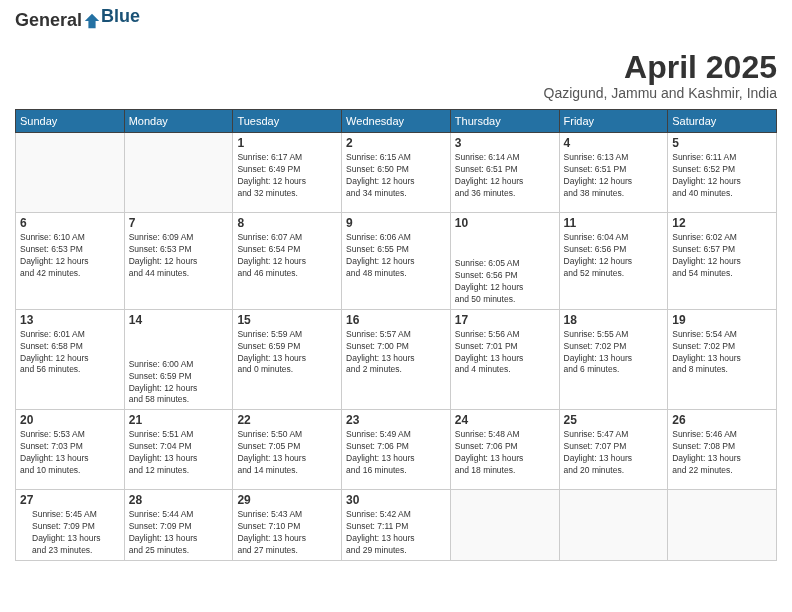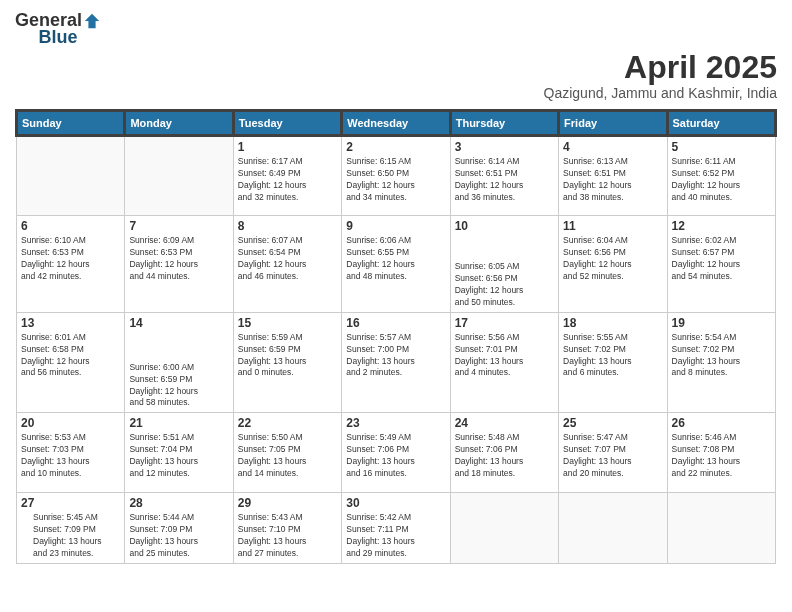--- a/index.html
+++ b/index.html
@@ -16,22 +16,22 @@
       padding: 10px 15px;
     }
     .header {
       display: flex;
       justify-content: space-between;
       align-items: flex-start;
       margin-bottom: 8px;
     }
     .logo {
       display: flex;
-      flex-direction: column;
-      align-items: center;
+      flex-direction: row;
+      align-items: flex-start;
     }
     .logo-text {
       display: flex;
       align-items: center;
     }
     .logo-general {
       font-size: 18px;
       font-weight: bold;
       color: #333;
     }
@@ -61,23 +61,23 @@
     }
     .calendar {
       width: 100%;
       border-collapse: collapse;
     }
     .calendar th {
       background: #2471a3;
       color: white;
       padding: 5px 4px;
       font-size: 11px;
-      font-weight: bold;
+      font-weight: normal;
       text-align: left;
-      border: 3px solid #404040;
+      border: 1px solid #404040;
     }
     .calendar td {
       border: 1px solid #ccc;
       vertical-align: top;
       padding: 3px 4px;
       width: calc(100% / 7);
       height: 80px;
     }
     .calendar td.empty {
       background: #f9f9f9;

